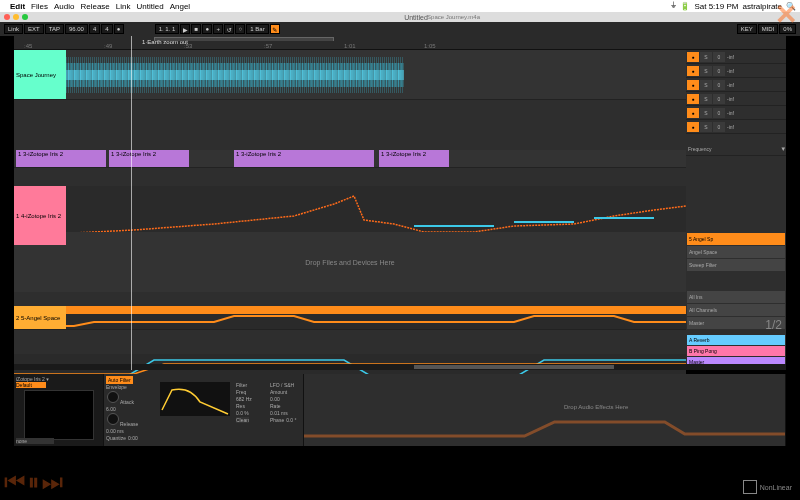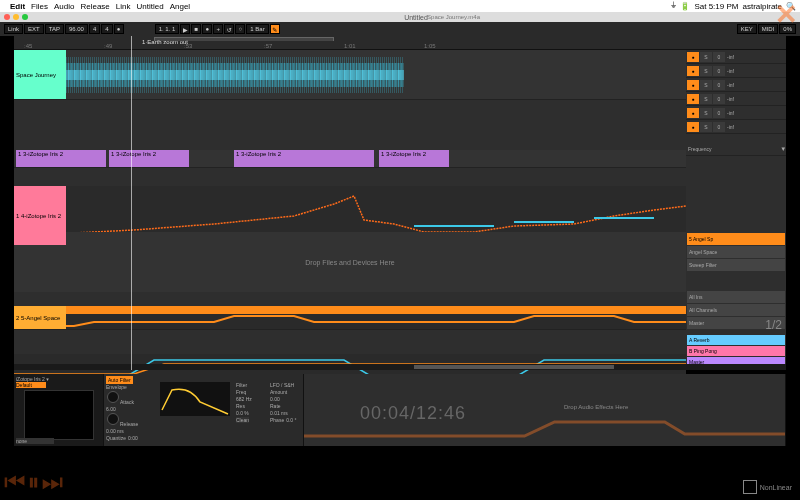--- a/index.html
+++ b/index.html
@@ -326,21 +326,20 @@
   <div class="devpanel dp3">
     <span style="position:absolute;top:30px;left:260px;font-size:6px;color:#888">Drop Audio Effects Here</span>
     <svg style="position:absolute;bottom:6px;left:0;width:100%;height:26px" viewBox="0 0 480 26" preserveAspectRatio="none">
       <path d="M0,22 L220,22 L250,8 L360,8 L380,20 L480,20" stroke="#a85a2a" stroke-width="3" fill="none" opacity="0.7"></path>
     </svg>
   </div>
 </div>
 
 <div class="overlay">
   <div class="bigX">✕</div>
-  <div class="playtime">00:04/12:46</div>
   <div class="overlay-controls">
     <span>⏮</span>
     <span>⏸</span>
     <span>⏭</span>
   </div>
   <div class="nle">
     <span class="logo"></span>
     <span>NonLinear</span>
   </div>
 </div>

